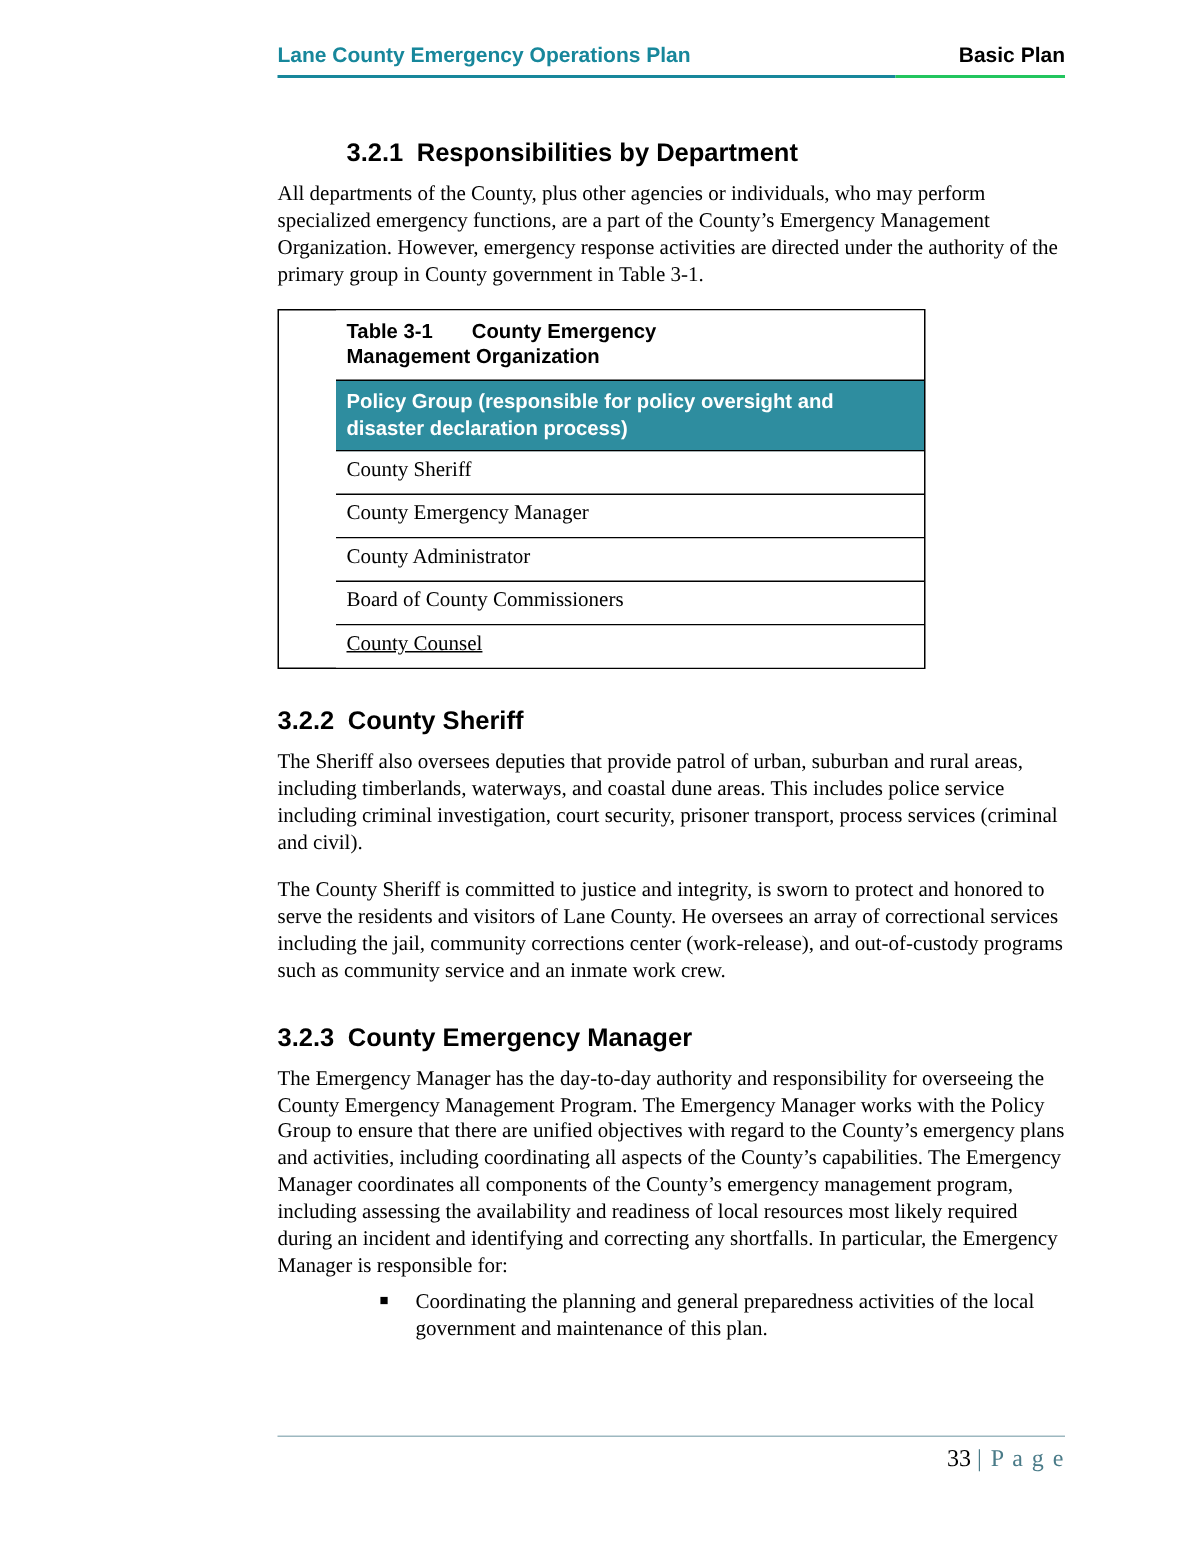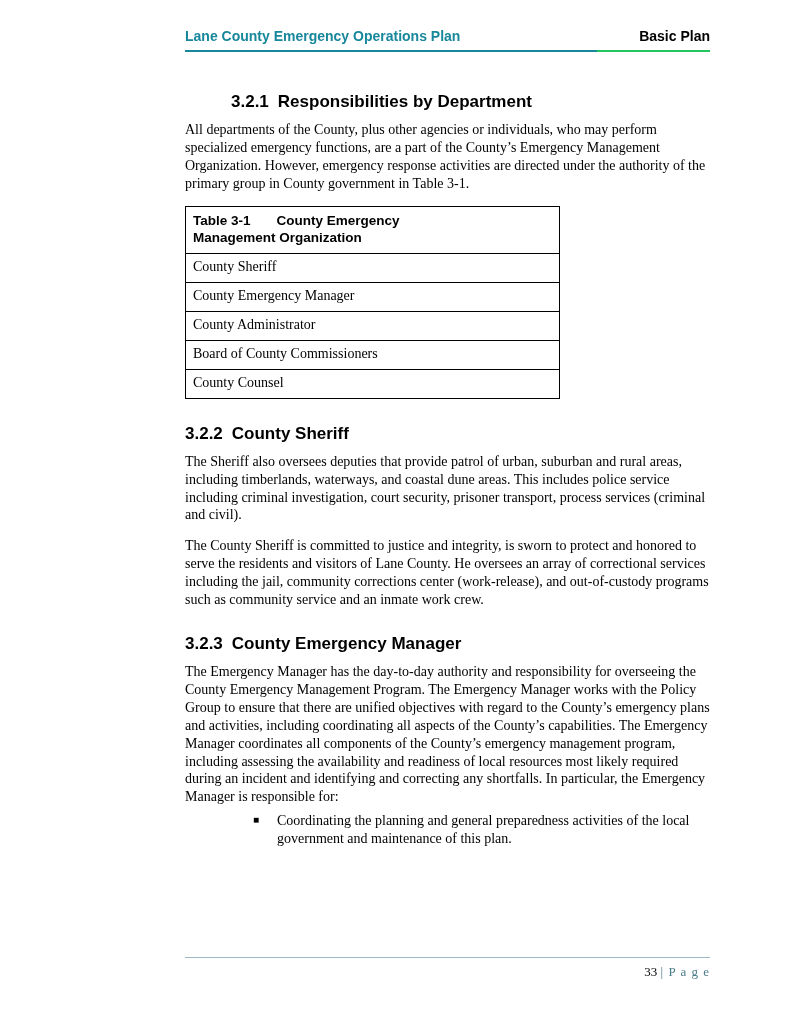--- a/index.html
+++ b/index.html
@@ -61,24 +61,25 @@
     font-size: 14px;
     line-height: 1.28;
     color: #000000;
     margin: 0 0 13px 0;
   }
   p.body.tight {
     margin-bottom: 6px;
   }
   
   .tbl {
-    width: 375px;
+    width: 432px;
     border: 1px solid #000000;
     margin: 3px 0 10px 0;
     box-sizing: border-box;
+    padding-left: 38px;
   }
   .tbl-caption {
     font-family: "Liberation Sans", sans-serif;
     font-weight: bold;
     font-size: 13.5px;
     line-height: 1.3;
     color: #000000;
     background: #ffffff;
     padding: 5px 7px 6px 7px;
     padding-right: 100px;
@@ -100,20 +101,21 @@
   .tbl-row {
     font-family: "Liberation Serif", serif;
     font-size: 14px;
     color: #000000;
     background: #ffffff;
     padding: 5px 7px 7px 7px;
     border-bottom: 1px solid #000000;
   }
   .tbl-row:last-child {
     border-bottom: none;
+    text-decoration: underline;
   }
   
   .bullet-item {
     display: flex;
     font-family: "Liberation Serif", serif;
     font-size: 14px;
     line-height: 1.28;
     color: #000000;
     margin: 1px 0 0 68px;
   }
@@ -128,21 +130,21 @@
   }
   
   .doc-footer {
     position: absolute;
     left: 185px;
     top: 957px;
     width: 525px;
     border-top: 1px solid #9DB8C0;
     padding-top: 6px;
     font-family: "Liberation Serif", serif;
-    font-size: 13px;
+    font-size: 16px;
     text-align: right;
     color: #000000;
   }
   .doc-footer .pg-word {
     color: #4A7B88;
     letter-spacing: 1px;
   }
 </style>
 </head>
 <body>
@@ -157,20 +159,21 @@
 
     <h2 class="section first">
       <span class="num">3.2.1</span><span>Responsibilities by Department</span>
     </h2>
     <p class="body">All departments of the County, plus other agencies or individuals, who may perform specialized emergency functions, are a part of the County’s Emergency Management Organization. However, emergency response activities are directed under the authority of the primary group in County government in Table 3-1.</p>
 
     <div class="tbl">
       <div class="tbl-caption">
         <span class="cap-label">Table 3-1</span><span>County Emergency Management Organization</span>
       </div>
+      <div class="tbl-highlight">Policy Group (responsible for policy oversight and disaster declaration process)</div>
       <div class="tbl-row">County Sheriff</div>
       <div class="tbl-row">County Emergency Manager</div>
       <div class="tbl-row">County Administrator</div>
       <div class="tbl-row">Board of County Commissioners</div>
       <div class="tbl-row">County Counsel</div>
     </div>
 
     <h2 class="section">
       <span class="num">3.2.2</span><span>County Sheriff</span>
     </h2>

